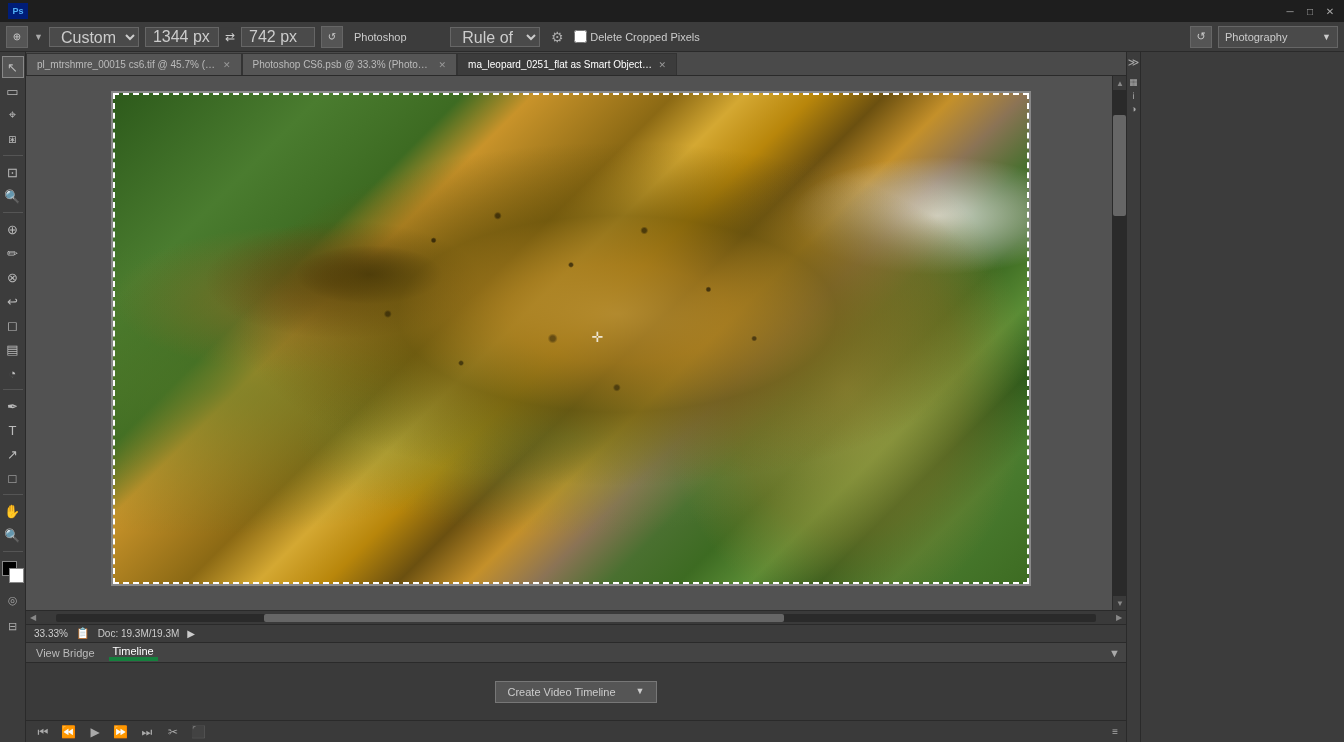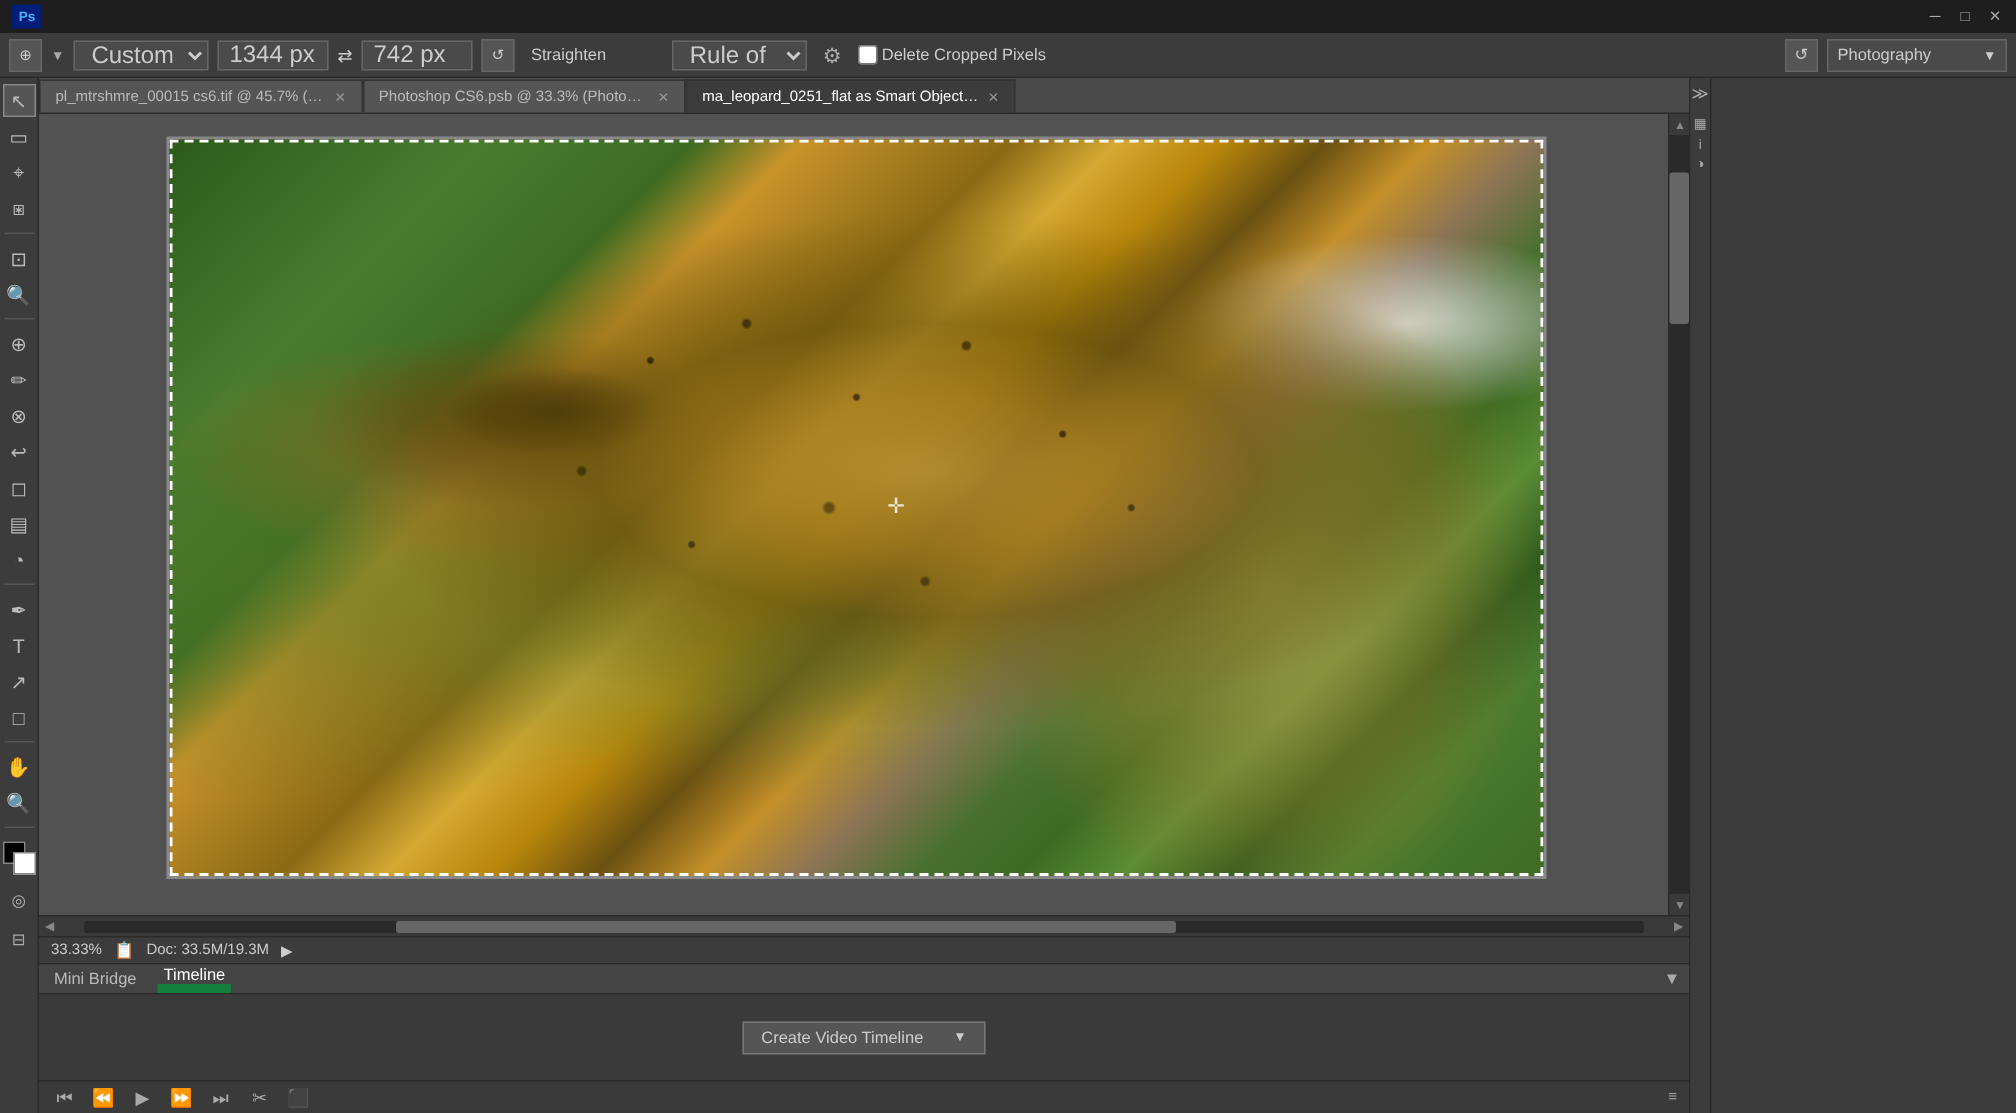--- a/index.html
+++ b/index.html
@@ -64,21 +64,21 @@
     #right-panel { width: 218px; background: #3c3c3c; border-left: 1px solid #2a2a2a; display: flex; flex-direction: column; flex-shrink: 0; }
 
     
     #layers-panel { flex: 1; display: flex; flex-direction: column; min-height: 0; }
     #layers-list { flex: 1; overflow-y: auto; background: #3c3c3c; }
 
     
     #bottom-panel { height: 100px; background: #3a3a3a; border-top: 1px solid #2a2a2a; display: flex; flex-direction: column; }
     #bottom-tabs { height: 20px; background: #444; display: flex; align-items: center; padding: 0 6px; gap: 10px; border-bottom: 1px solid #2a2a2a; }
     .bottom-tab { font-size: 11px; color: #bbb; cursor: pointer; padding: 0 4px; }
-    .bottom-tab.active { color: #fff; border-bottom: 6px solid #15803d; }
+    .bottom-tab.active { color: #fff; border-bottom: 4px solid #15803d; }
     #bottom-content { flex: 1; display: flex; align-items: center; justify-content: center; }
     #timeline-btn { background: #555; border: 1px solid #777; color: #ccc; font-size: 11px; padding: 4px 12px; cursor: pointer; display: flex; align-items: flex-start; gap: 20px; }
     #timeline-controls { height: 22px; background: #3a3a3a; border-top: 1px solid #2a2a2a; display: flex; align-items: center; padding: 0 8px; gap: 8px; }
     .tc-btn { width: 18px; height: 18px; cursor: pointer; display: flex; align-items: center; justify-content: center; font-size: 12px; color: #aaa; }
 
     
     #vscroll { width: 14px; background: #3a3a3a; border-left: 1px solid #2a2a2a; display: flex; flex-direction: column; }
     #vscroll .arr { width: 14px; height: 14px; cursor: pointer; display: flex; align-items: center; justify-content: center; font-size: 8px; color: #888; }
     #vscroll .track { flex: 1; background: #2a2a2a; margin: 0; position: relative; }
     #vscroll .thumb { position: absolute; top: 5%; left: 0; right: 0; height: 20%; background: #666; border-radius: 2px; }
@@ -101,21 +101,21 @@
 <div id="optionsbar">
   <div class="tool-icon">⊕</div>
   <div style="font-size:9px;color:#aaa;">▼</div>
   <select>
     <option>Custom</option>
   </select>
   <input type="text" value="1344 px" style="">
   <span style="font-size:12px;cursor:pointer;">⇄</span>
   <input type="text" value="742 px" style="">
   <div class="tool-icon">↺</div>
-  <button class="btn-text">Straighten</button>
+  <button class="btn-text">Photoshop</button>
   <span style="color:#ccc;margin-top:44px;">View:</span>
   <select>
     <option>Rule of Thirds</option>
   </select>
   <div class="gear-btn">⚙</div>
   <label>
     <input type="checkbox" style="">
     <span>Delete Cropped Pixels</span>
   </label>
   <div style="margin-left:auto;display:flex;align-items:center;gap:6px;">
@@ -219,27 +219,27 @@
       <div class="arr">◀</div>
       <div class="track">
         <div class="thumb" style="left:20%;width:50%;"></div>
       </div>
       <div class="arr">▶</div>
     </div>
 
     <div id="statusbar">
       <span class="zoom">33.33%</span>
       <span style="font-size:11px;">📋</span>
-      <span class="doc-info">Doc: 33.5M/19.3M</span>
+      <span class="doc-info">Doc: 19.3M/19.3M</span>
       <span style="font-size:10px;cursor:pointer;">▶</span>
     </div>
 
     <div id="bottom-panel">
       <div id="bottom-tabs">
-        <span class="bottom-tab">Mini Bridge</span>
+        <span class="bottom-tab">View Bridge</span>
         <span class="bottom-tab active">Timeline</span>
         <div style="margin-left:auto;cursor:pointer;font-size:11px;color:#aaa;">▼</div>
       </div>
       <div id="bottom-content">
         <div id="timeline-btn">
           <span>Create Video Timeline</span>
           <span style="font-size:9px;">▼</span>
         </div>
       </div>
       <div id="timeline-controls">

